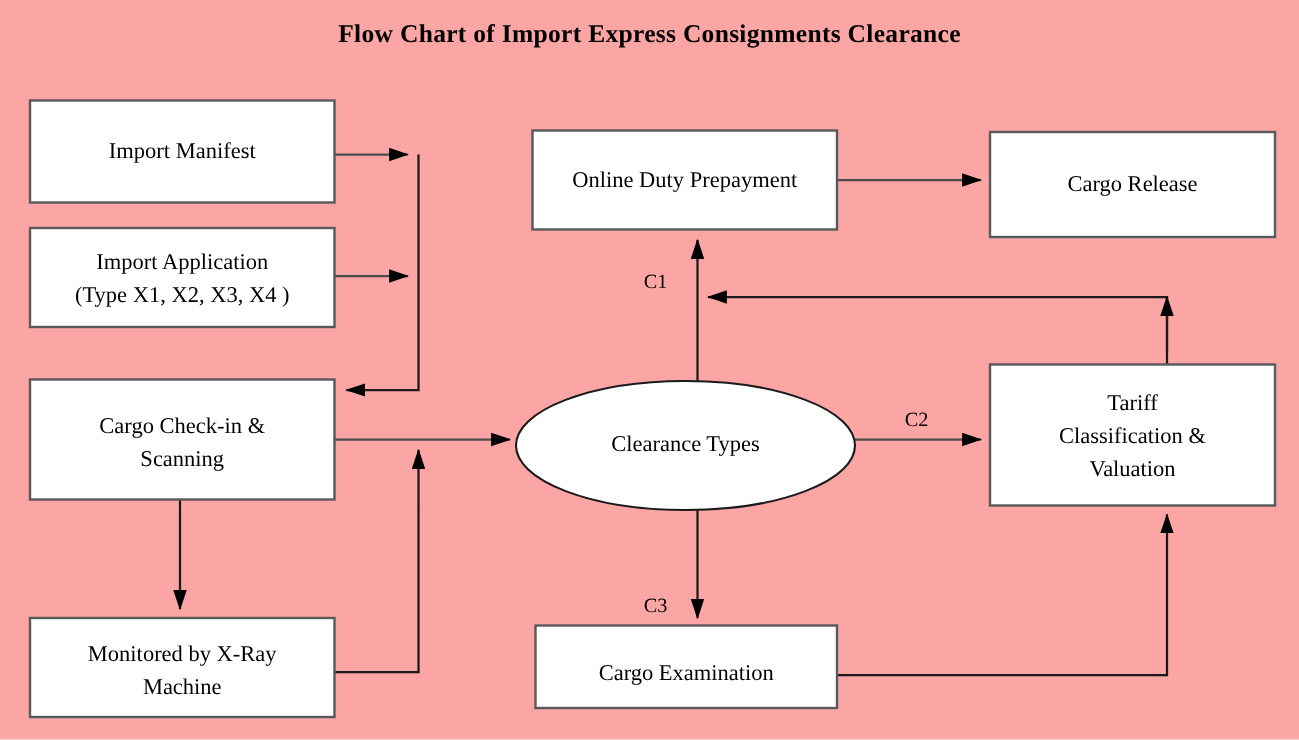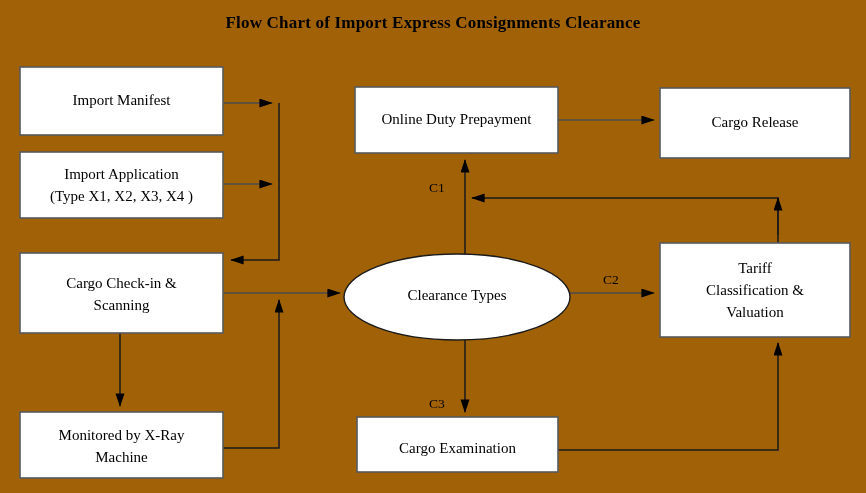--- a/index.html
+++ b/index.html
@@ -4,21 +4,21 @@
 <style>
   html, body {
     margin: 0;
     padding: 0;
     background: #ffffff;
   }
   #page {
     position: relative;
     width: 866px;
     height: 493px;
-    background: #a16207;
+    background: #fca5a5;
     overflow: hidden;
     font-family: "Liberation Serif", "DejaVu Serif", serif;
   }
   #chart-title {
     position: absolute;
     left: 0;
     top: 13px;
     width: 866px;
     text-align: center;
     font-family: "Liberation Serif", "DejaVu Serif", serif;

